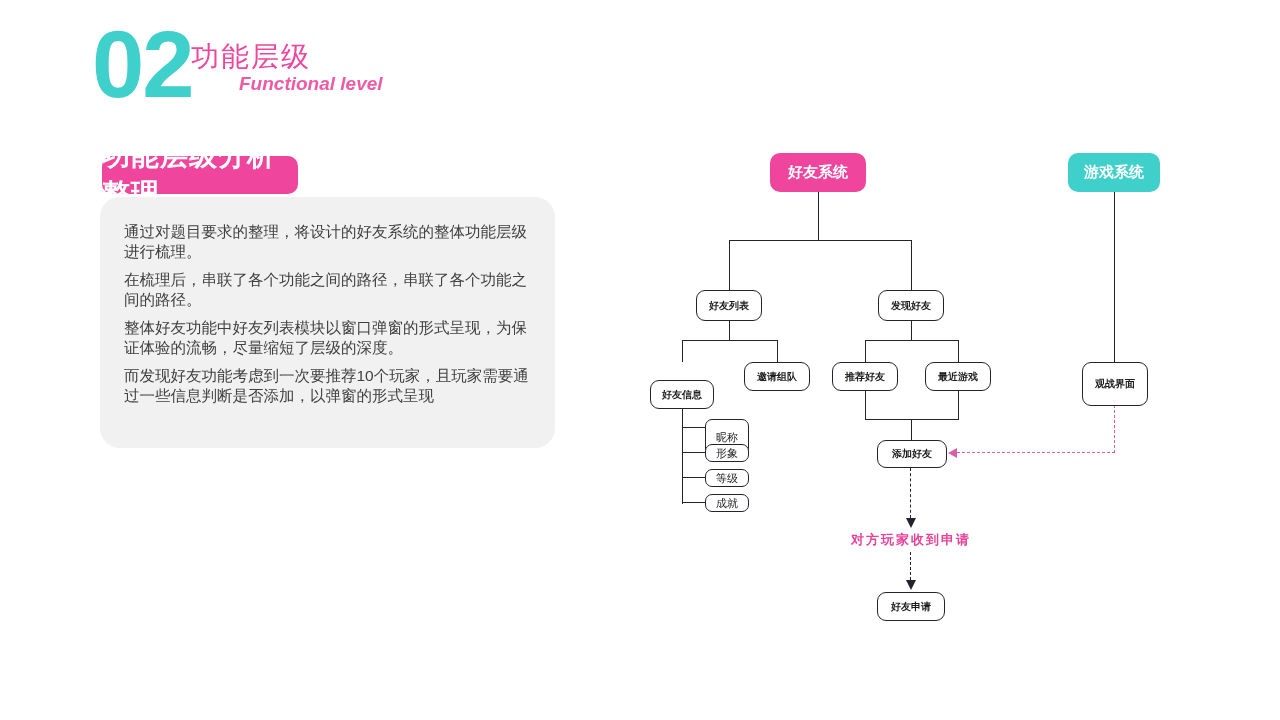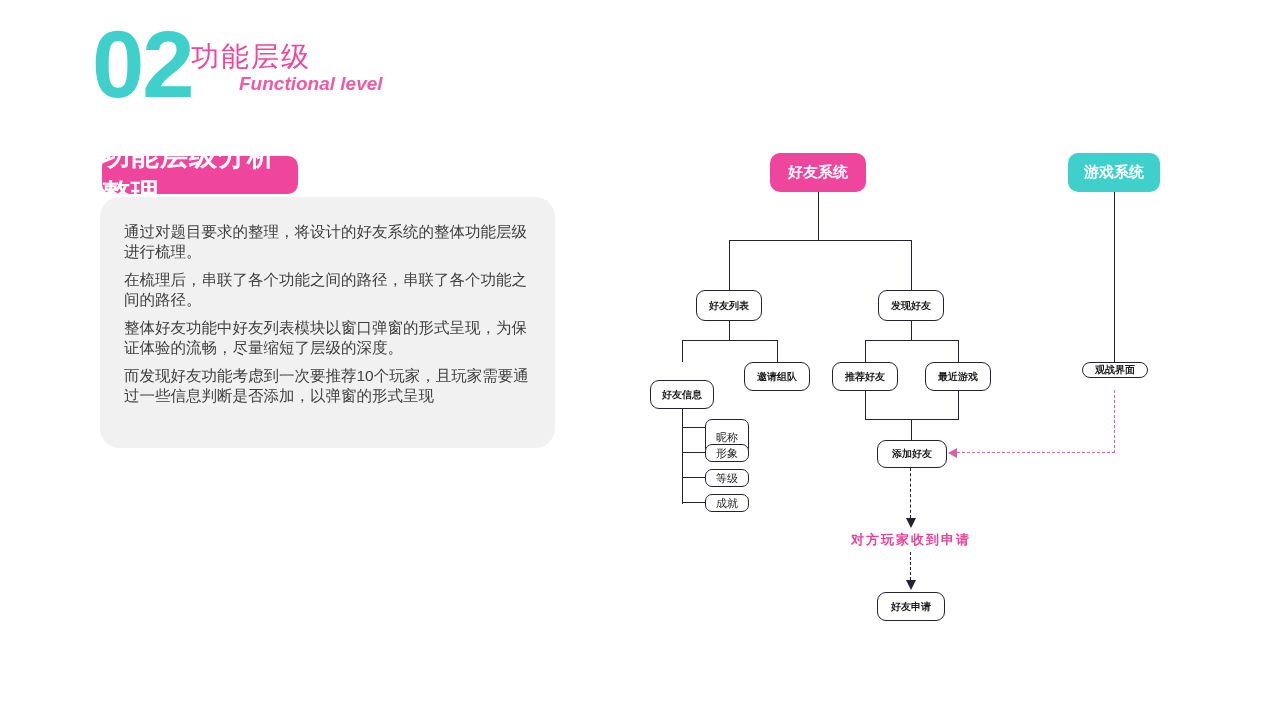--- a/index.html
+++ b/index.html
@@ -127,21 +127,21 @@
     <div class="node big pink" style="left:770px;top:153px;width:96px;height:39px">好友系统</div>
     <div class="node big teal" style="left:1068px;top:153px;width:92px;height:39px">游戏系统</div>
 
     <div class="node" style="left:696px;top:290px;width:66px;height:31px">好友列表</div>
     <div class="node" style="left:878px;top:290px;width:66px;height:31px">发现好友</div>
 
     <div class="node" style="left:650px;top:380px;width:64px;height:29px">好友信息</div>
     <div class="node" style="left:744px;top:362px;width:66px;height:29px">邀请组队</div>
     <div class="node" style="left:832px;top:362px;width:66px;height:29px">推荐好友</div>
     <div class="node" style="left:925px;top:362px;width:66px;height:29px">最近游戏</div>
-    <div class="node" style="left:1082px;top:362px;width:66px;height:16px">观战界面</div>
+    <div class="node" style="left:1082px;top:362px;width:66px;height:44px">观战界面</div>
 
     <div class="node sm" style="left:705px;top:419px;width:44px;height:36px">昵称</div>
     <div class="node sm" style="left:705px;top:444px;width:44px;height:18px">形象</div>
     <div class="node sm" style="left:705px;top:469px;width:44px;height:18px">等级</div>
     <div class="node sm" style="left:705px;top:494px;width:44px;height:18px">成就</div>
 
     <div class="node" style="left:877px;top:440px;width:70px;height:28px">添加好友</div>
     <div class="node" style="left:877px;top:592px;width:68px;height:29px">好友申请</div>
 
     <div class="flow-note">对方玩家收到申请</div>

